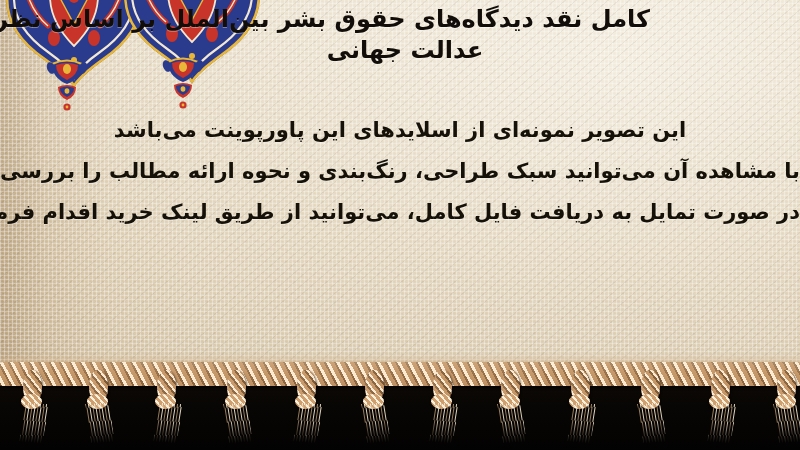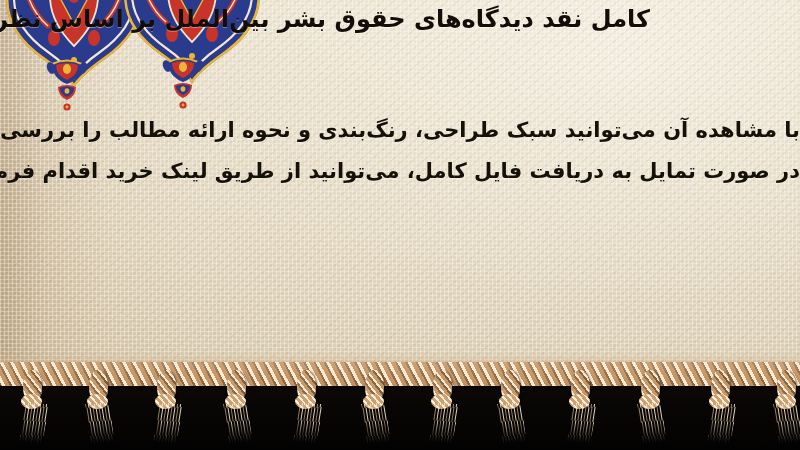--- a/index.html
+++ b/index.html
@@ -394,23 +394,25 @@
         <ellipse cx="23" cy="33" rx="2.4" ry="2.8" fill="#e8b73a"></ellipse>
         <circle cx="23" cy="49" r="3.6" fill="#c8342a"></circle>
         <circle cx="23" cy="49" r="1.4" fill="#e8b73a"></circle>
       </svg>
     </div>
 
     <div id="text-layer">
 
       <div id="title-block">
         <div class="title-line" id="title-line-1">کامل نقد دیدگاه‌های حقوق بشر بین‌الملل بر اساس نظریه</div>
+        <div class="title-line" id="title-line-2">عدالت جهانی</div>
       </div>
 
       <div id="body-block">
+        <div class="body-line">این تصویر نمونه‌ای از اسلایدهای این پاورپوینت می‌باشد</div>
         <div class="body-line">با مشاهده آن می‌توانید سبک طراحی، رنگ‌بندی و نحوه ارائه مطالب را بررسی نمایید</div>
         <div class="body-line">در صورت تمایل به دریافت فایل کامل، می‌توانید از طریق لینک خرید اقدام فرمایید</div>
       </div>
 
     </div>
   </div>
 
   <div id="fringe-band">
     <div id="black-base"></div>
     <div id="rope-halo"></div>

